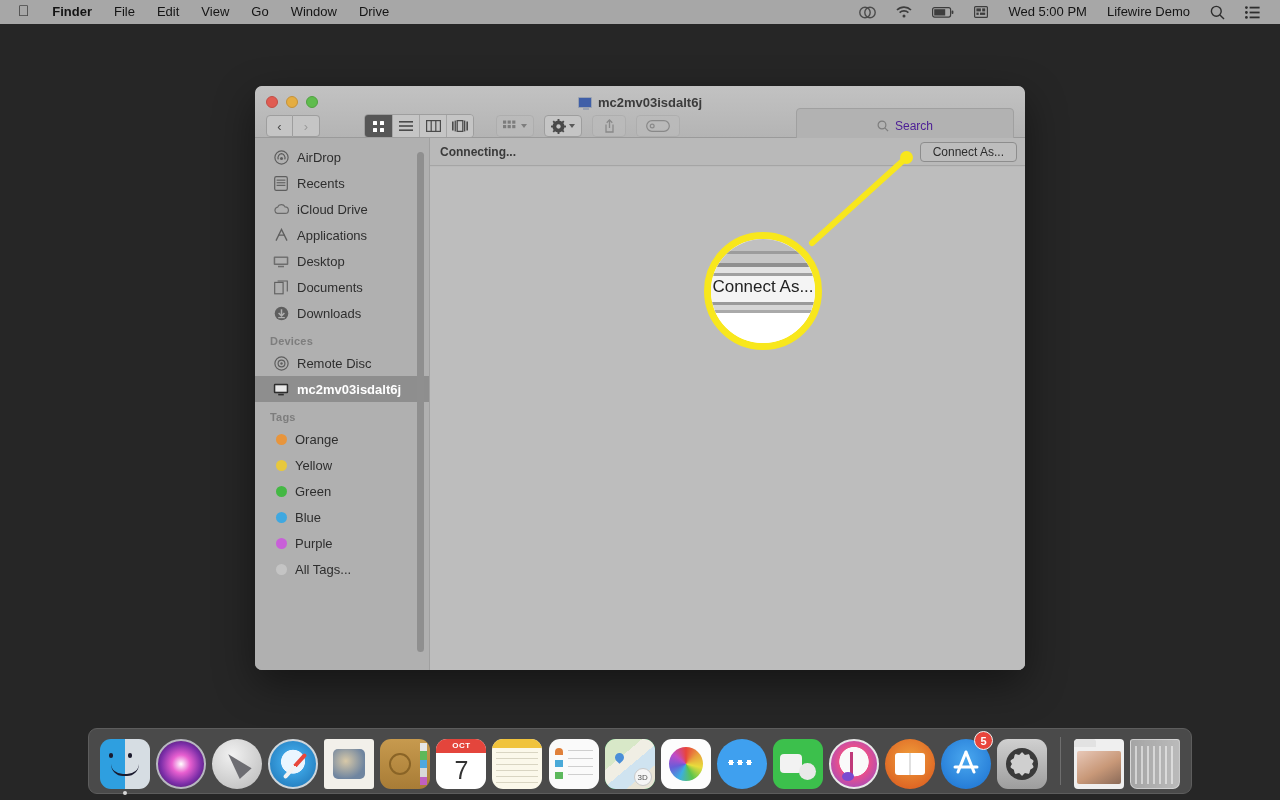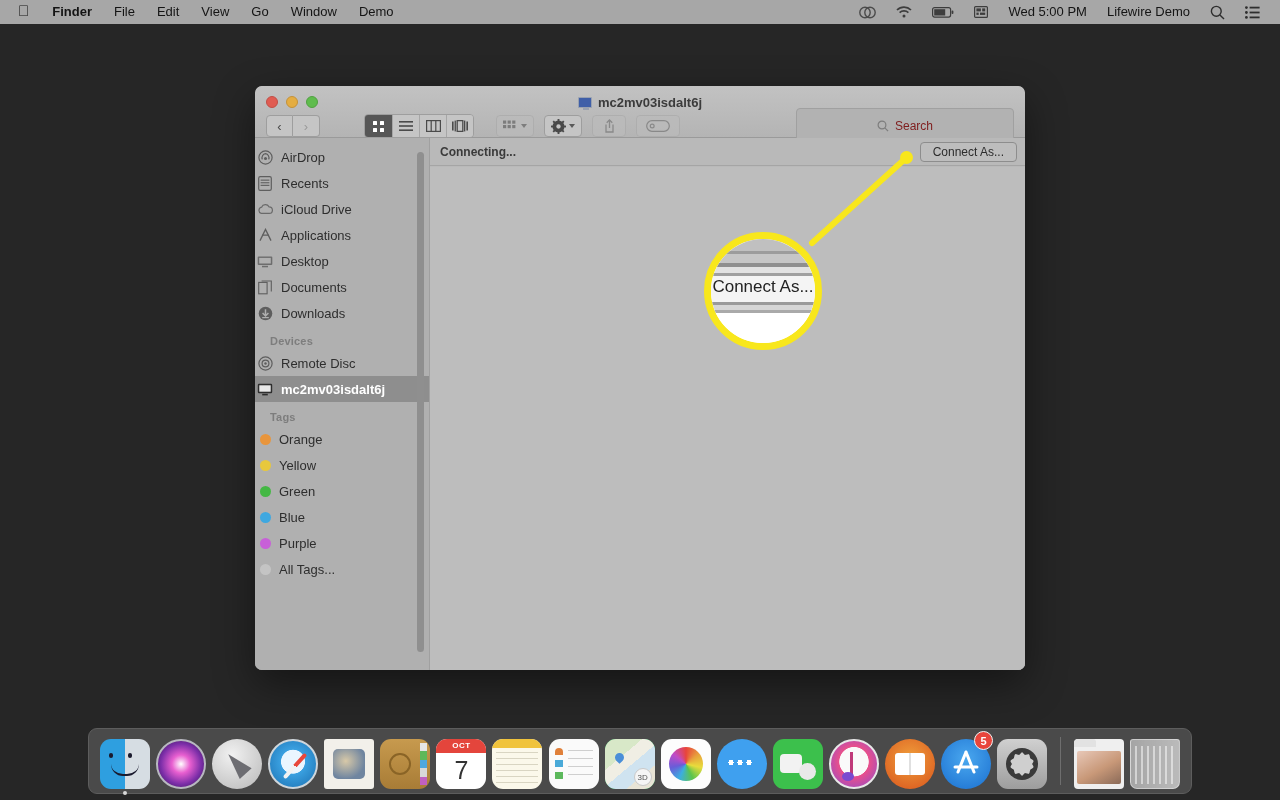--- a/index.html
+++ b/index.html
@@ -88,34 +88,34 @@
     justify-content:center; gap:3px; padding:0 6px;
   }
   .tbtn.dim { background:#bcbcbc; border-color:#a8a8a8; opacity:0.62; }
   .chev { width:0; height:0; border-left:3.5px solid transparent;
           border-right:3.5px solid transparent; border-top:4px solid #5a5a5a; }
 
   .searchbox {
     margin-left:auto; width:218px; height:37px;
     background:#b2b2b2; border:1px solid #a0a0a0; border-radius:4px;
     display:flex; align-items:center; justify-content:center; gap:6px;
-    font-size:12px; color:#7f1d1d;
+    font-size:12px; color:#4c1d95;
   }
 
   
   #winbody { position:absolute; top:52px; left:0; width:100%; height:532px; display:flex; }
   #sidebar {
     width:175px; height:100%; background:#b0b0b0;
     position:relative; overflow:hidden;
     border-right:1px solid #a0a0a0;
   }
   .sb-group { font-size:11px; font-weight:bold; color:#7d7d7d; padding:9px 0 3px 15px; letter-spacing:0.2px; }
   .sb-item {
     display:flex; align-items:center; gap:8px; height:26px;
-    padding-left:2px; font-size:13px; color:#2e2e2e;
+    padding-left:18px; font-size:13px; color:#2e2e2e;
   }
   .sb-item.selected { background:#8e8e8e; color:#ffffff; font-weight:bold; }
   .sb-icon { width:16px; height:16px; display:flex; align-items:center; justify-content:center; flex-shrink:0; }
   .tagdot { width:11px; height:11px; border-radius:50%; margin-left:3px; }
   .sb-scroll {
     position:absolute; right:5px; top:14px; width:7px; height:500px;
     background:#8f8f8f; border-radius:4px;
   }
 
   #content { flex:1; background:#b9b9b9; position:relative; }
@@ -260,21 +260,21 @@
 
   <div id="menubar">
     <div class="menu-left">
       <div class="menu-item apple"></div>
       <div class="menu-item bold">Finder</div>
       <div class="menu-item">File</div>
       <div class="menu-item">Edit</div>
       <div class="menu-item">View</div>
       <div class="menu-item">Go</div>
       <div class="menu-item">Window</div>
-      <div class="menu-item">Demo</div>
+      <div class="menu-item">Drive</div>
     </div>
     <div class="menu-right">
       <div class="menu-item mb-icon">
         <svg width="17" height="13" viewBox="0 0 17 13">
             <ellipse cx="6" cy="6.5" rx="5.2" ry="5.2" fill="none" stroke="#4b4b4b" stroke-width="1.4"></ellipse>
             <ellipse cx="11" cy="6.5" rx="5.2" ry="5.2" fill="none" stroke="#4b4b4b" stroke-width="1.4"></ellipse>
           </svg>
       </div>
       <div class="menu-item mb-icon">
         <svg width="16" height="12" viewBox="0 0 16 12">

